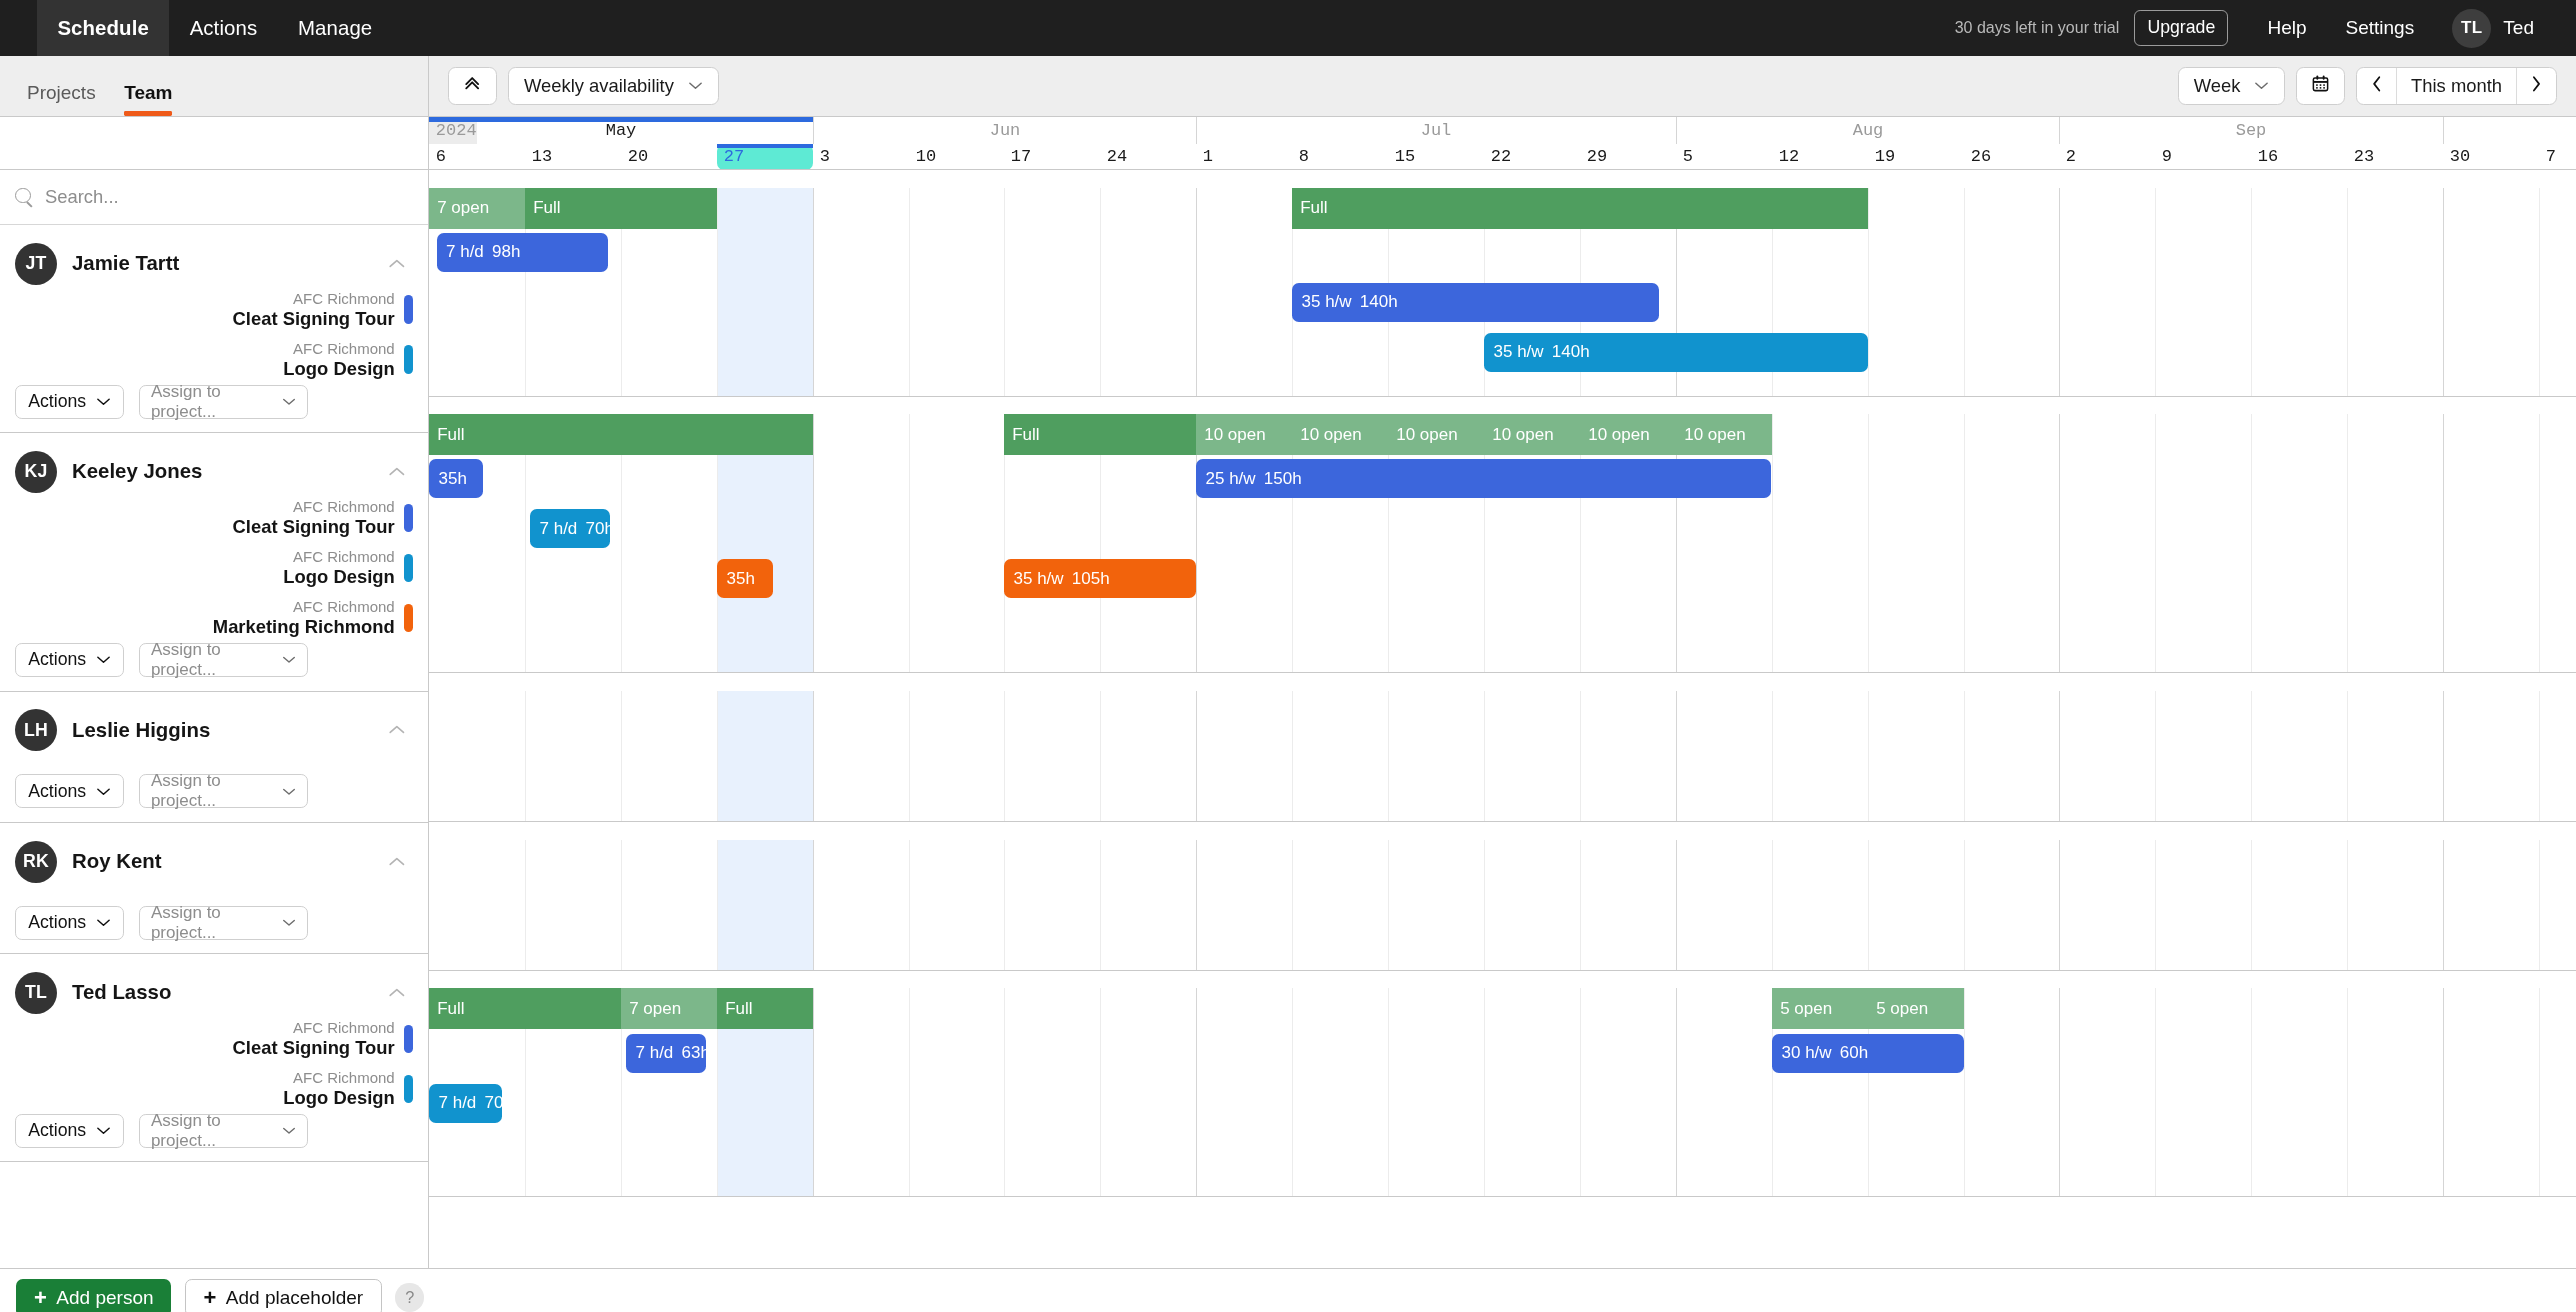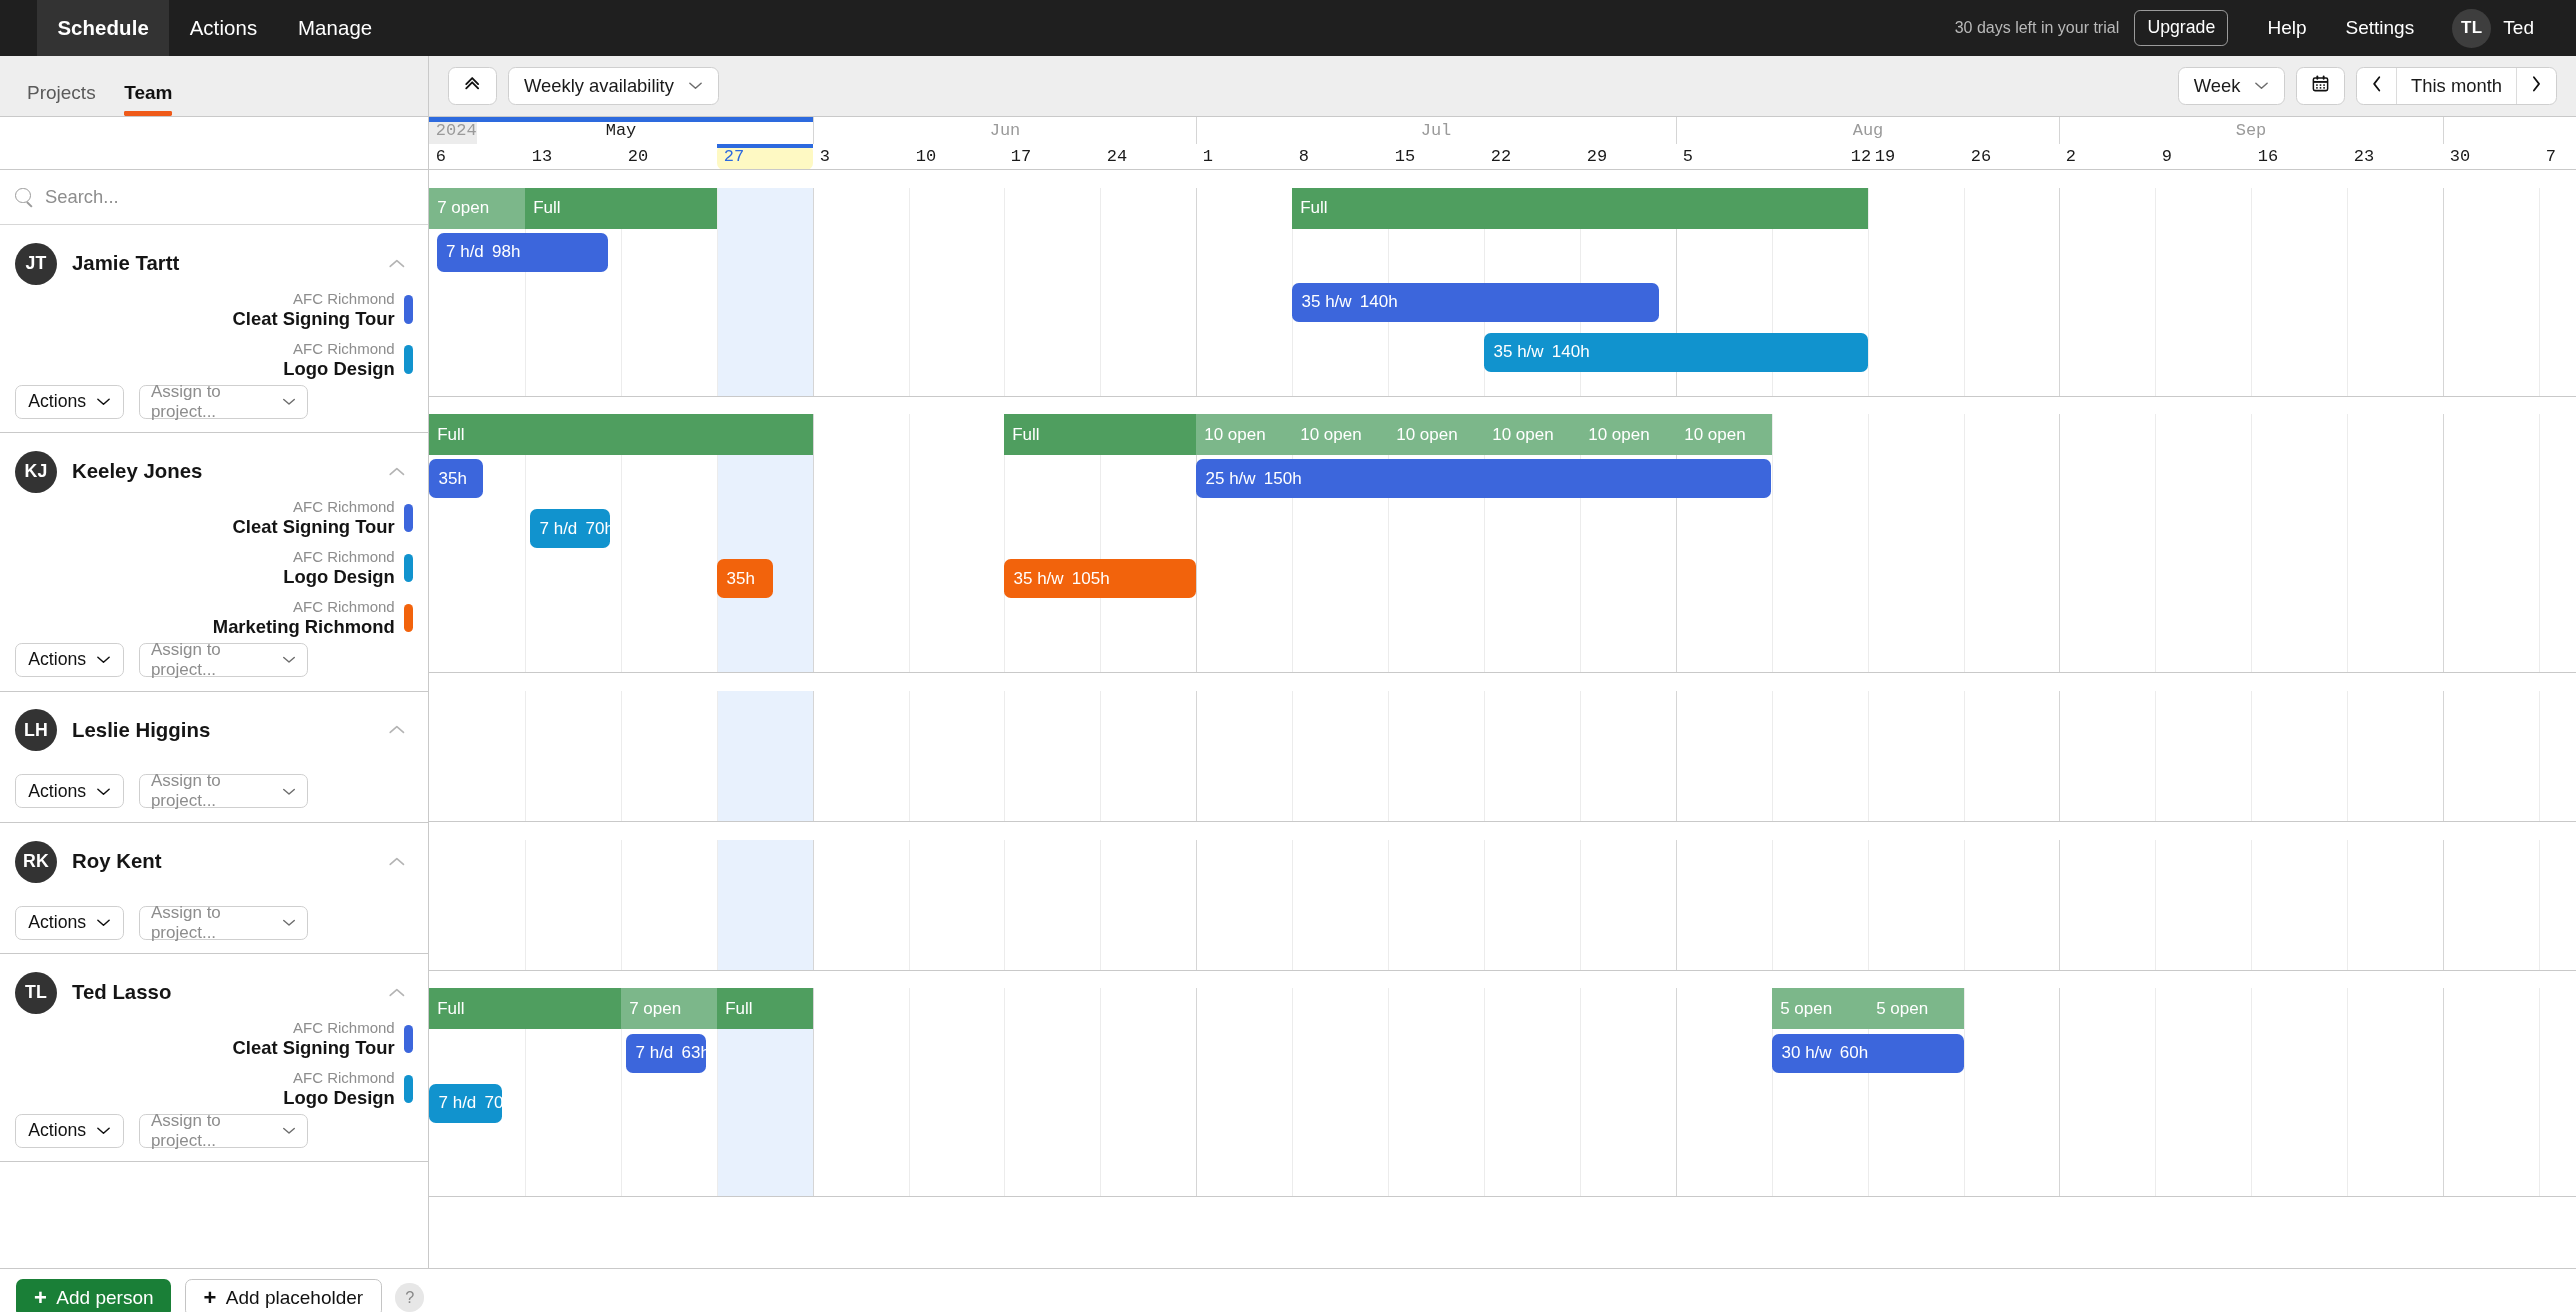--- a/index.html
+++ b/index.html
@@ -110,21 +110,21 @@
     background: #ececec; color: #9a9a9a;
   }
   .th-month.cur { color: #1a1a1a; }
   .th-mdiv { position: absolute; top: 0; width: 0.7px; height: 26.5px; background: #d5d5d5; }
   .th-days { position: relative; height: 26.5px; }
   .th-day {
     position: absolute; top: 0; height: 26.5px; display: flex;
     align-items: center; padding-left: 6.8px;
     font-size: 17px; color: #1a1a1a;
   }
-  .th-day.today { color: #2d6ade; background: #fef9c3; border-radius: 7px; }
+  .th-day.today { color: #2d6ade; background: #5eead4; border-radius: 7px; }
   .today-bar-top {
     position: absolute; top: 0; height: 4.8px; background: #2d6ade;
   }
   .today-bar-day {
     position: absolute; top: 0; height: 4.8px; background: #2d6ade;
   }
 
   
   .board { display: flex; height: 1098px; }
   .board-left {
@@ -354,21 +354,21 @@
         <div class="th-day" style="left: 384px; width: 96px;">3</div>
         <div class="th-day" style="left: 480px; width: 96px;">10</div>
         <div class="th-day" style="left: 575px; width: 96px;">17</div>
         <div class="th-day" style="left: 671px; width: 96px;">24</div>
         <div class="th-day" style="left: 767px; width: 96px;">1</div>
         <div class="th-day" style="left: 863px; width: 96px;">8</div>
         <div class="th-day" style="left: 959px; width: 96px;">15</div>
         <div class="th-day" style="left: 1055px; width: 96px;">22</div>
         <div class="th-day" style="left: 1151px; width: 96px;">29</div>
         <div class="th-day" style="left: 1247px; width: 96px;">5</div>
-        <div class="th-day" style="left: 1415px; width: 96px;">12</div>
+        <div class="th-day" style="left: 1343px; width: 96px;">12</div>
         <div class="th-day" style="left: 1439px; width: 96px;">19</div>
         <div class="th-day" style="left: 1535px; width: 96px;">26</div>
         <div class="th-day" style="left: 1630px; width: 96px;">2</div>
         <div class="th-day" style="left: 1726px; width: 96px;">9</div>
         <div class="th-day" style="left: 1822px; width: 96px;">16</div>
         <div class="th-day" style="left: 1918px; width: 96px;">23</div>
         <div class="th-day" style="left: 2014px; width: 96px;">30</div>
         <div class="th-day" style="left: 2110px; width: 96px;">7</div>
         <div class="today-bar-day" style="left: 288px; width: 96px;"></div>
       </div>

